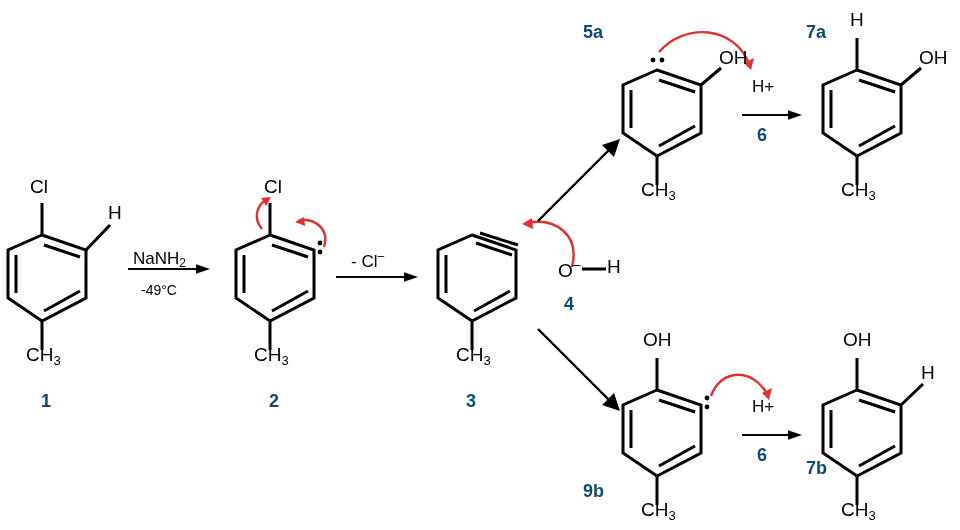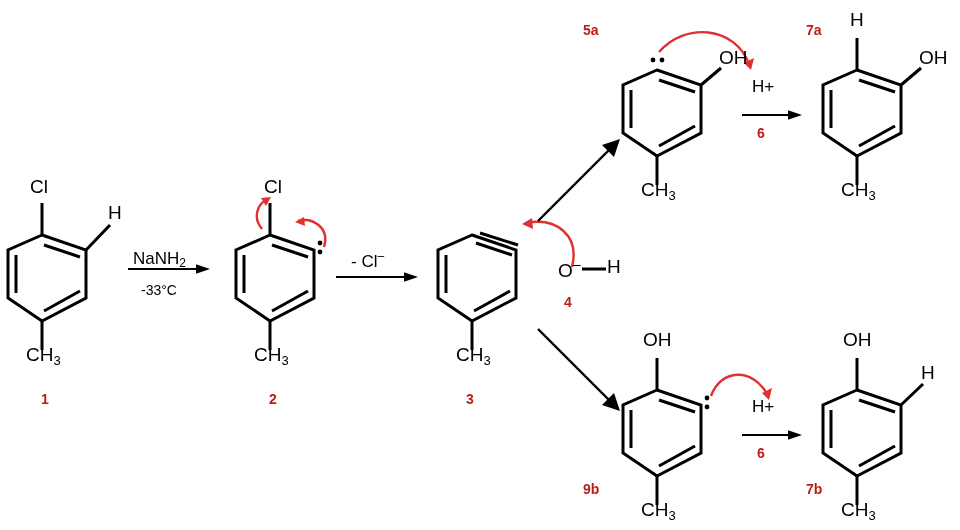--- a/index.html
+++ b/index.html
@@ -30,23 +30,23 @@
     font-size: 13px;
     vertical-align: -0.28em;
   }
   .atom-label .sup-minus {
     font-size: 14px;
     vertical-align: 0.55em;
   }
   .cmpd-label {
     position: absolute;
     font-family: "Liberation Sans", sans-serif;
-    font-size: 14px;
+    font-size: 18px;
     font-weight: bold;
-    color: #b91c1c;
+    color: #0c4a6e;
     white-space: nowrap;
     line-height: 1;
   }
   .rxn-text {
     position: absolute;
     font-family: "Liberation Sans", sans-serif;
     font-size: 17px;
     color: #000000;
     white-space: nowrap;
     line-height: 1;
@@ -95,21 +95,21 @@
   </div>
   <span class="cmpd-label" style="left:41px; top:392px;">1</span>
 
   <div class="structure" style="left:128px; top:262px;">
     <svg width="82" height="14" viewBox="0 0 82 14">
       <line x1="0" y1="7" x2="72" y2="7" stroke="#000000" stroke-width="2"></line>
       <polygon points="82,7 68,2.2 68,11.8" fill="#000000"></polygon>
     </svg>
   </div>
   <span class="rxn-text" style="left:133px; top:250px;"><span>NaNH</span><span class="sub">2</span></span>
-  <span class="rxn-text-small" style="left:141px; top:283px;">-33°C</span>
+  <span class="rxn-text-small" style="left:141px; top:283px;">-49°C</span>
 
   <div class="structure" style="left:228px; top:195px;">
     <svg width="140" height="175" viewBox="0 0 140 175">
       <polygon points="42,40 86,55 86,103 42,126 8,103 8,55" fill="none" stroke="#000000" stroke-width="3"></polygon>
       <line x1="44" y1="50" x2="80" y2="62" stroke="#000000" stroke-width="3"></line>
       <line x1="16" y1="60" x2="16" y2="98" stroke="#000000" stroke-width="3"></line>
       <line x1="44" y1="116" x2="80" y2="96" stroke="#000000" stroke-width="3"></line>
       <line x1="42" y1="40" x2="42" y2="8" stroke="#000000" stroke-width="3"></line>
       <line x1="42" y1="126" x2="42" y2="155" stroke="#000000" stroke-width="3"></line>
 
@@ -266,15 +266,15 @@
 
       <line x1="42" y1="40" x2="42" y2="8" stroke="#000000" stroke-width="3"></line>
 
       <line x1="86" y1="55" x2="108" y2="34" stroke="#000000" stroke-width="3"></line>
       <line x1="42" y1="126" x2="42" y2="155" stroke="#000000" stroke-width="3"></line>
     </svg>
     <span class="atom-label" style="left:28px; top:-20px;">OH</span>
     <span class="atom-label" style="left:106px; top:13px;">H</span>
     <span class="atom-label" style="left:26px; top:150px;"><span>CH</span><span class="sub">3</span></span>
   </div>
-  <span class="cmpd-label" style="left:806px; top:482px;">7b</span>
+  <span class="cmpd-label" style="left:806px; top:459px;">7b</span>
 
 </div>
 
 </body></html>

